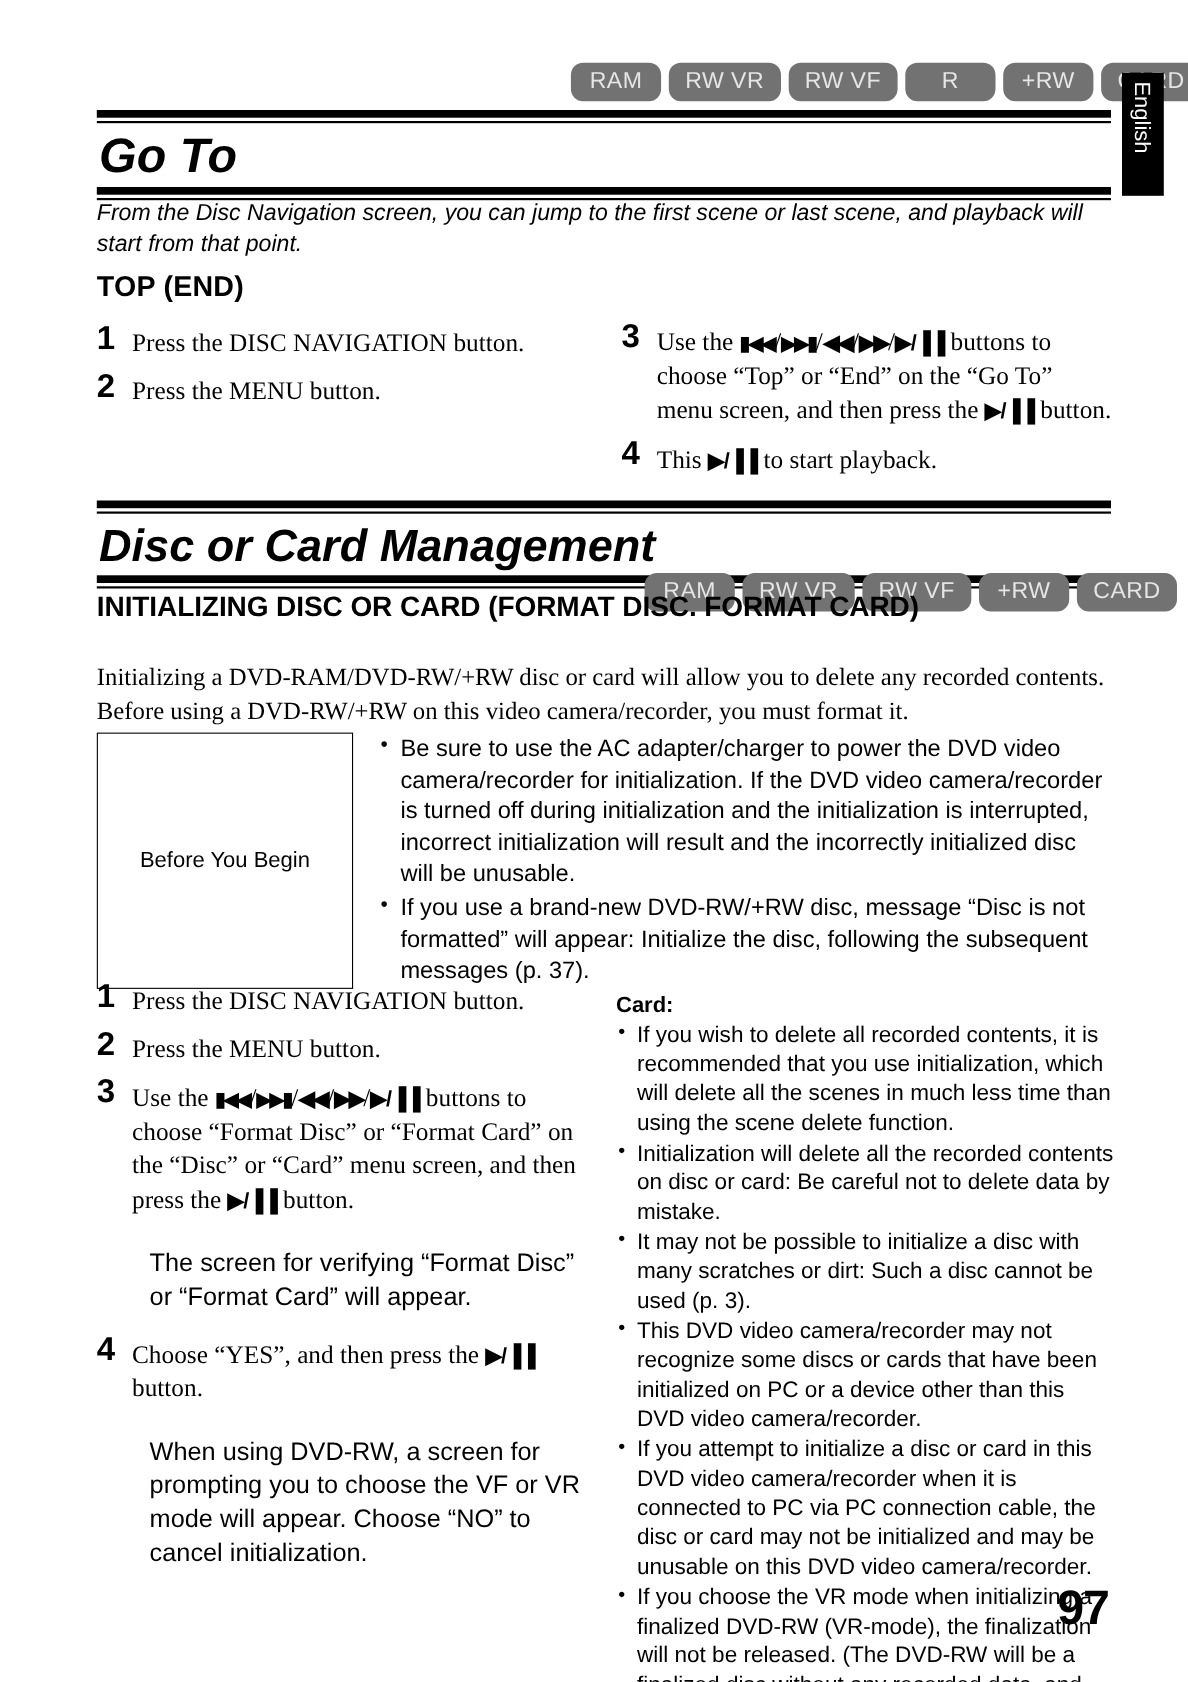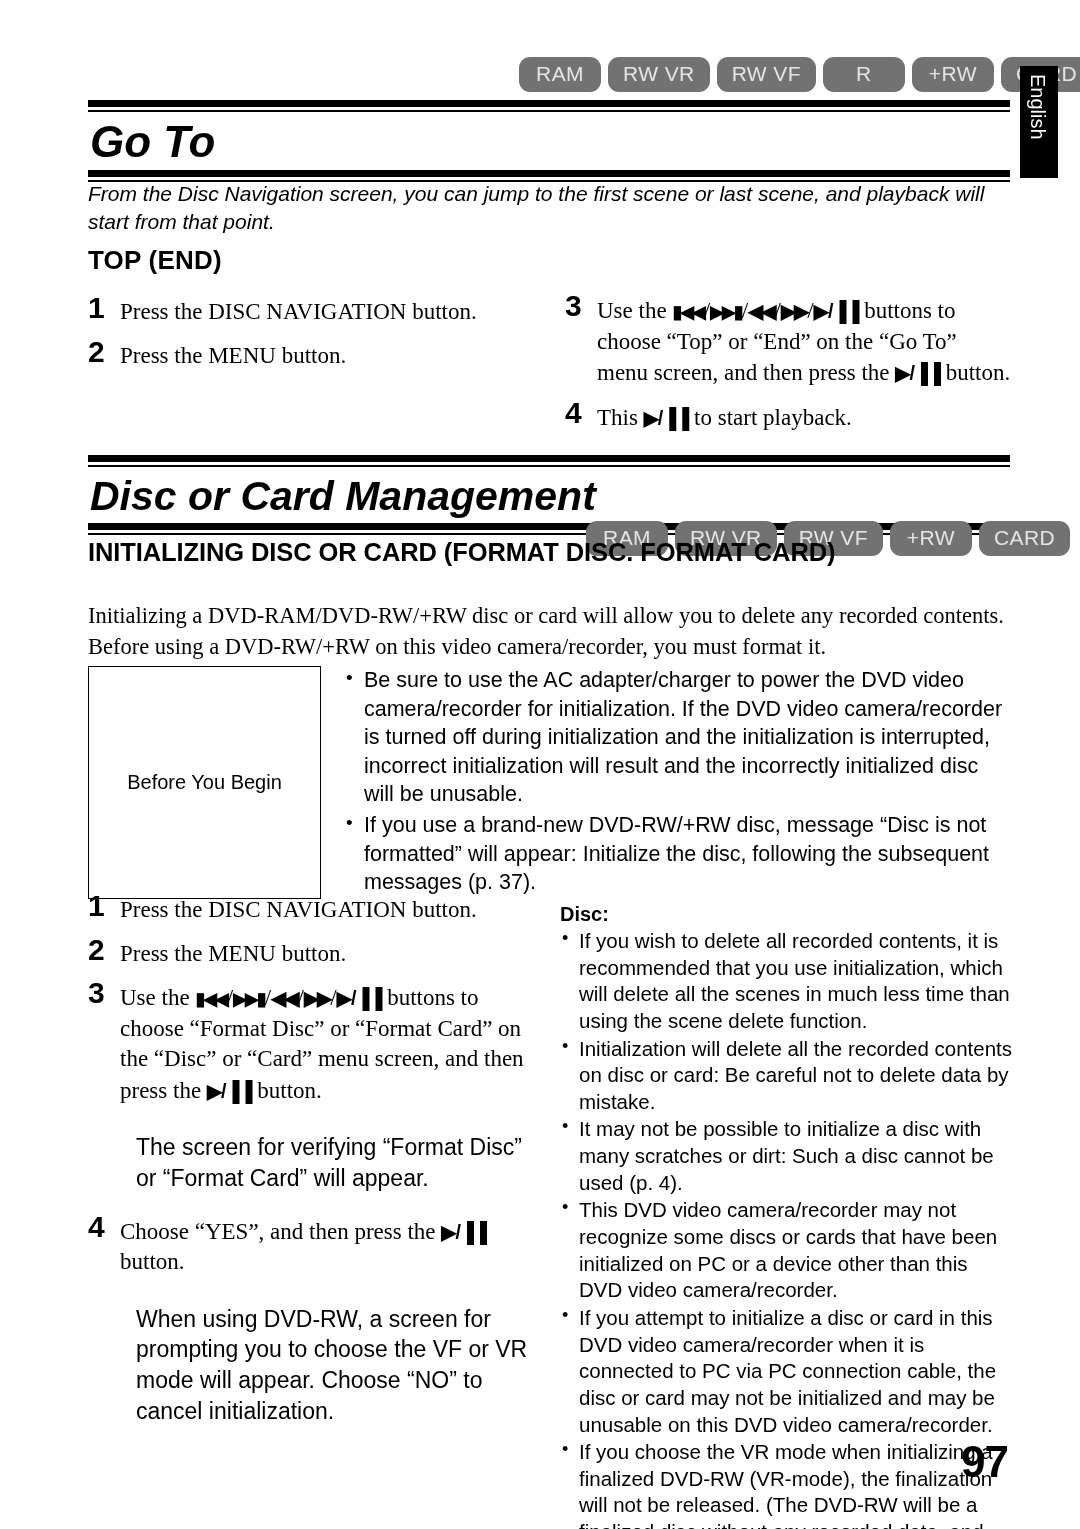--- a/index.html
+++ b/index.html
@@ -239,24 +239,24 @@
     </div>
     <div class="plain" style="margin-top:26px;margin-bottom:22px;">The screen for verifying “Format Disc” or “Format Card” will appear.</div>
     <div class="step">
       <span class="num">4</span>
       <span class="txt"><span>Choose “YES”, and then press the </span><span class="g g-pp"></span><span> button.</span></span>
     </div>
     <div class="plain" style="margin-top:26px;">When using DVD-RW, a screen for prompting you to choose the VF or VR mode will appear. Choose “NO” to cancel initialization.</div>
   </div>
 
   <div class="note-wrap">
-    <div class="note-title">Disc:</div>
+    <div class="note-title">Card:</div>
     <div class="note-item">If you wish to delete all recorded contents, it is recommended that you use initialization, which will delete all the scenes in much less time than using the scene delete function.</div>
     <div class="note-item">Initialization will delete all the recorded contents on disc or card: Be careful not to delete data by mistake.</div>
-    <div class="note-item">It may not be possible to initialize a disc with many scratches or dirt: Such a disc cannot be used (p. 4).</div>
+    <div class="note-item">It may not be possible to initialize a disc with many scratches or dirt: Such a disc cannot be used (p. 3).</div>
     <div class="note-item">This DVD video camera/recorder may not recognize some discs or cards that have been initialized on PC or a device other than this DVD video camera/recorder.</div>
     <div class="note-item">If you attempt to initialize a disc or card in this DVD video camera/recorder when it is connected to PC via PC connection cable, the disc or card may not be initialized and may be unusable on this DVD video camera/recorder.</div>
     <div class="note-item">If you choose the VR mode when initializing a finalized DVD-RW (VR-mode), the finalization will not be released. (The DVD-RW will be a finalized disc without any recorded data, and recording will be possible on it.)</div>
 
   </div>
 
   <div class="pageno">97</div>
 
 </div>
 

